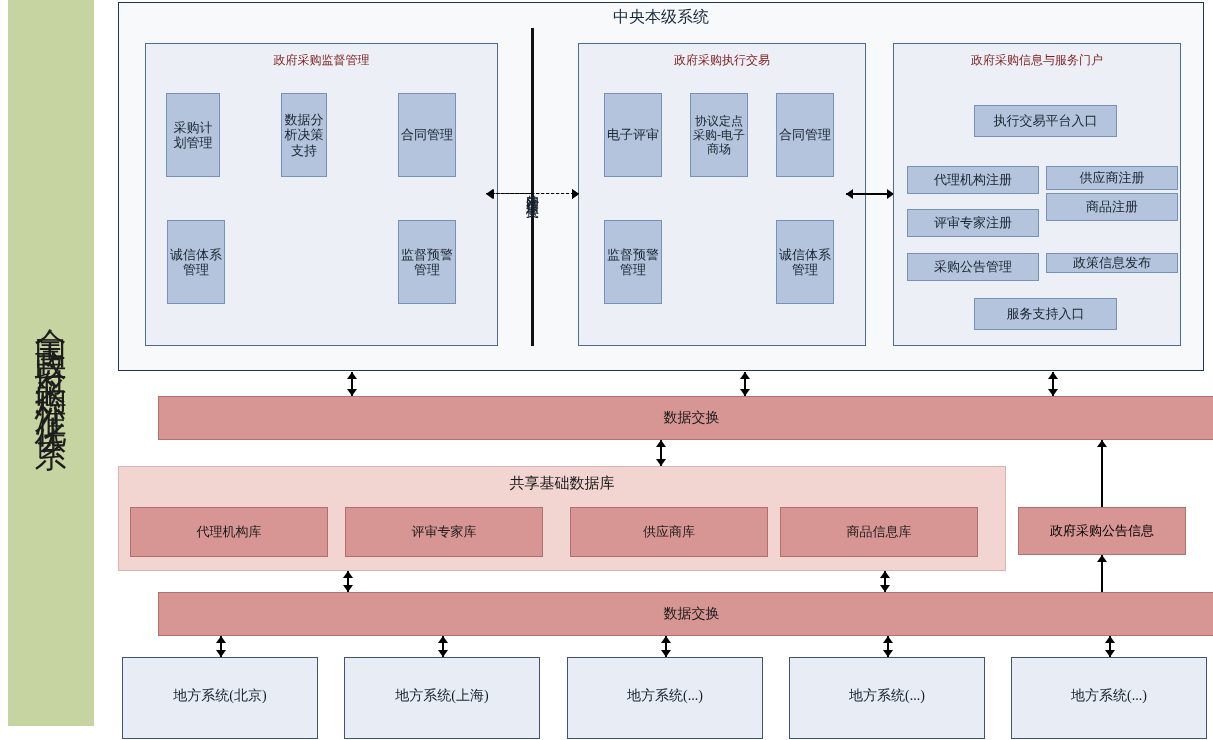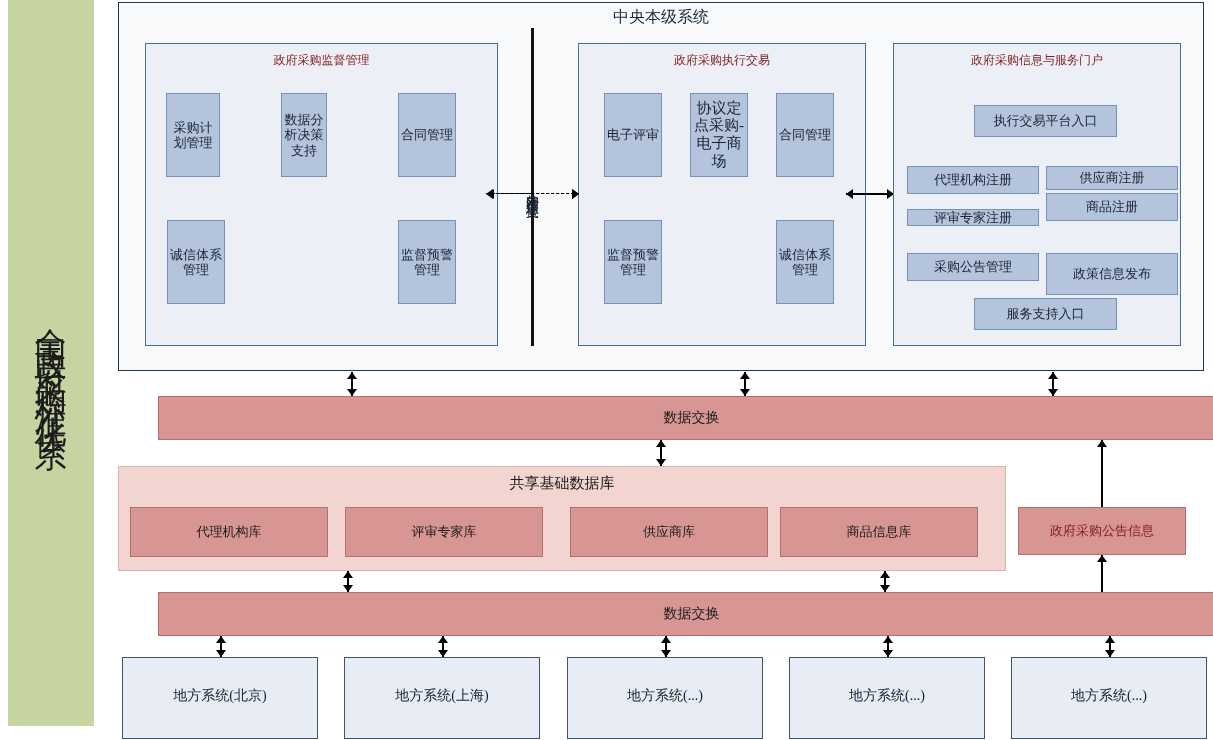--- a/index.html
+++ b/index.html
@@ -49,21 +49,21 @@
   
   #shareddb{left:118px;top:466px;width:888px;height:105px;
     background:#f2d4d1;border:1px solid #dcb3b0;}
   #shareddb-title{left:118px;top:474px;width:888px;text-align:center;
     font-size:15px;color:#1a1a1a;}
   .dbnode{position:absolute;top:507px;height:48px;background:#d79693;
     border:1px solid #b1706d;display:flex;align-items:center;justify-content:center;
     font-size:13px;color:#1a1a1a;}
   #notice-box{left:1018px;top:507px;width:168px;height:48px;background:#d79693;
     border:1px solid #b1706d;display:flex;align-items:center;justify-content:center;
-    font-size:13px;color:#7f1d1d;}
+    font-size:13px;color:#000000;}
 
   
   .local{position:absolute;top:657px;height:82px;background:#e7ecf5;
     border:1px solid #40546d;font-size:14px;color:#15202c;
     display:flex;align-items:flex-start;justify-content:center;padding-top:29px;box-sizing:border-box;}
 
   
   .varrow{position:absolute;width:12px;}
   .varrow .stem{position:absolute;left:5px;top:0;width:1.6px;height:100%;background:#000;}
   .varrow .hup{position:absolute;left:1px;top:0;width:0;height:0;
@@ -103,21 +103,21 @@
 <div class="harrow" id="dash-arrow">
   <div class="dstem"></div>
     <div class="hl"></div>
     <div class="hr"></div>
 </div>
 
 <div class="abs panel" style="left:578px;top:43px;width:288px;height:303px;">
   <div class="panel-title">政府采购执行交易</div>
 </div>
 <div class="node" style="left:604px;top:93px;width:58px;height:84px;">电子评审</div>
-<div class="node" style="left:690px;top:93px;width:58px;height:84px;font-size:15px;">协议定点采购-电子商场</div>
+<div class="node" style="left:690px;top:93px;width:58px;height:84px;font-size:12px;">协议定点采购-电子商场</div>
 <div class="node" style="left:776px;top:93px;width:58px;height:84px;">合同管理</div>
 <div class="node" style="left:604px;top:220px;width:58px;height:84px;">监督预警管理</div>
 <div class="node" style="left:776px;top:220px;width:58px;height:84px;">诚信体系管理</div>
 
 <div class="harrow" style="left:486px;top:188px;width:46px;">
   <div class="dstem"></div>
     <div class="hl"></div>
 </div>
 <div class="harrow" style="left:531px;top:188px;width:48px;">
   <div class="dstem"></div>
@@ -128,24 +128,24 @@
     <div class="hl"></div>
     <div class="hr"></div>
 </div>
 
 <div class="abs panel" style="left:893px;top:43px;width:288px;height:303px;">
   <div class="panel-title">政府采购信息与服务门户</div>
 </div>
 <div class="node" style="left:974px;top:105px;width:143px;height:32px;font-size:13px;">执行交易平台入口</div>
 <div class="node" style="left:907px;top:166px;width:132px;height:28px;">代理机构注册</div>
 <div class="node" style="left:1046px;top:166px;width:132px;height:24px;">供应商注册</div>
-<div class="node" style="left:907px;top:209px;width:132px;height:17px;">评审专家注册</div>
+<div class="node" style="left:907px;top:209px;width:132px;height:28px;">评审专家注册</div>
 <div class="node" style="left:1046px;top:193px;width:132px;height:28px;">商品注册</div>
 <div class="node" style="left:907px;top:253px;width:132px;height:28px;">采购公告管理</div>
-<div class="node" style="left:1046px;top:253px;width:132px;height:42px;">政策信息发布</div>
+<div class="node" style="left:1046px;top:253px;width:132px;height:20px;">政策信息发布</div>
 <div class="node" style="left:974px;top:298px;width:143px;height:32px;font-size:13px;">服务支持入口</div>
 
 <div class="varrow" style="left:346px;top:372px;height:24px;">
   <div class="stem"></div>
     <div class="hup"></div>
     <div class="hdn"></div>
 </div>
 <div class="varrow" style="left:739px;top:372px;height:24px;">
   <div class="stem"></div>
     <div class="hup"></div>

